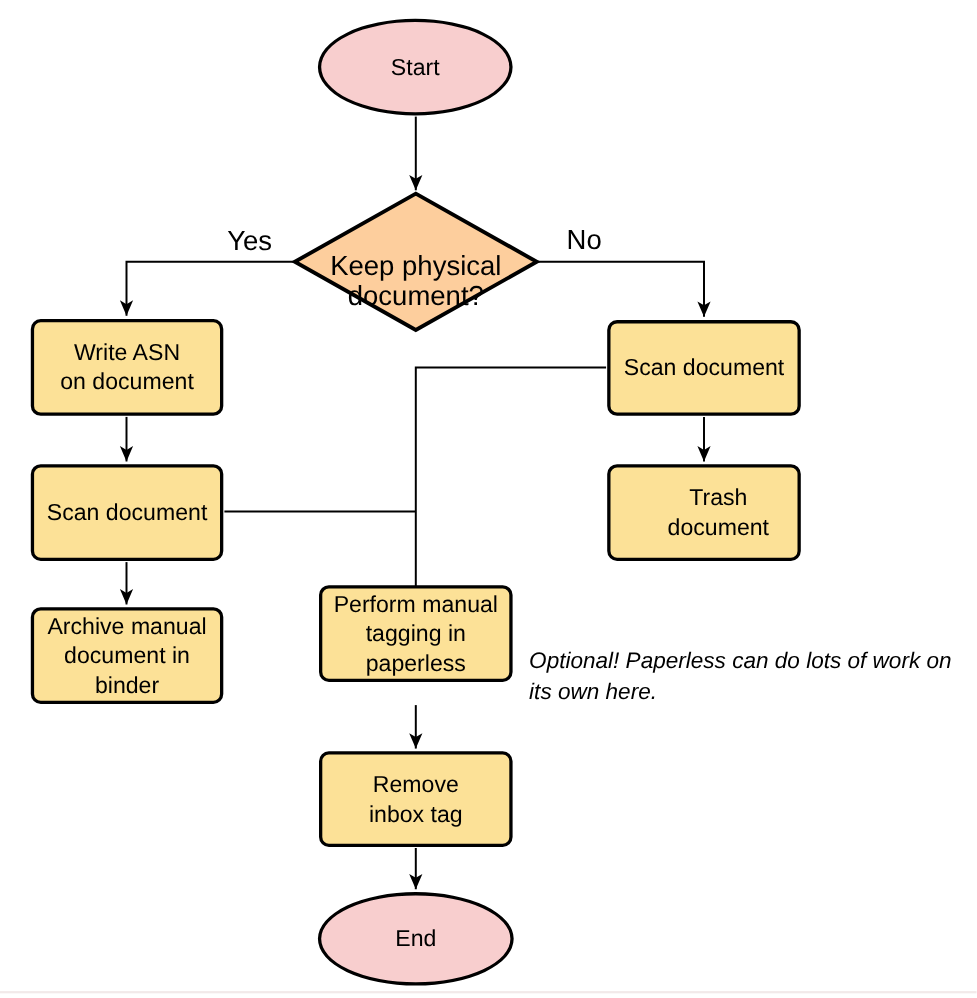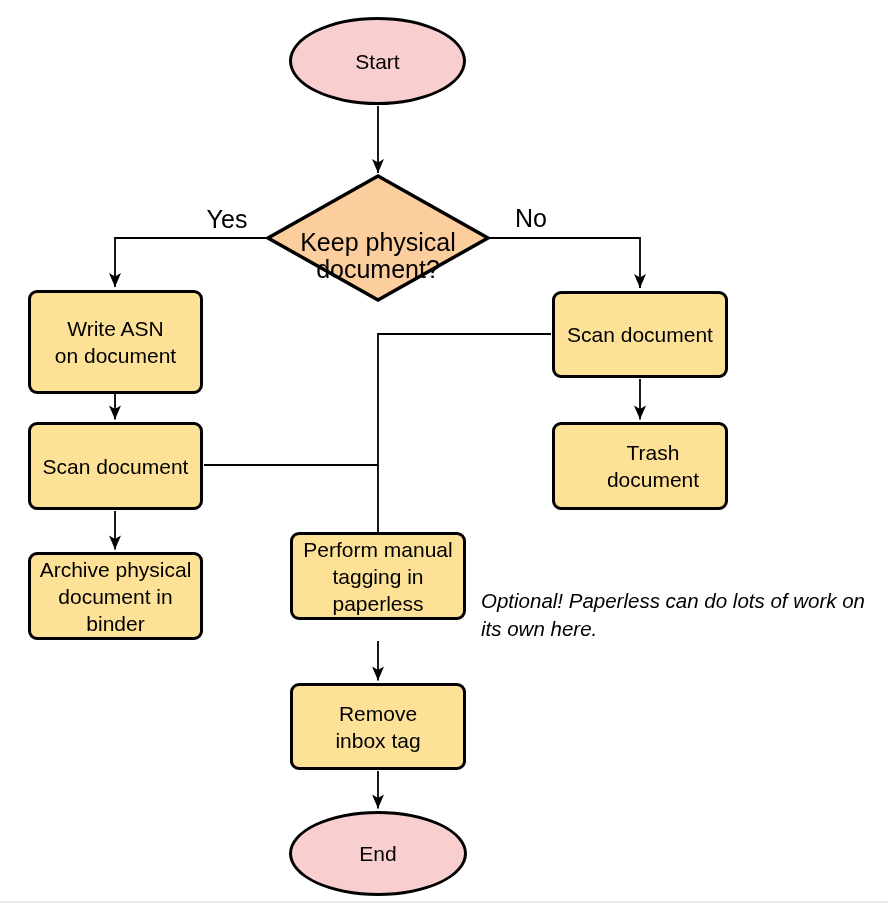--- a/index.html
+++ b/index.html
@@ -115,31 +115,31 @@
     <span class="lbl">Start</span>
   </div>
 
   <div class="floating-label" style="left:268px; top:228px; width:220px; height:56px;">Keep physical
 document?</div>
 
   <div class="floating-label" style="left:192px; top:206px; width:70px; height:27px;">Yes</div>
 
   <div class="floating-label" style="left:496px; top:205px; width:70px; height:27px;">No</div>
 
-  <div class="node" style="left:28px; top:290px; width:175px; height:104px;">
+  <div class="node" style="left:28px; top:290px; width:175px; height:88px;">
     <span class="lbl">Write ASN
 on document</span>
   </div>
 
   <div class="node" style="left:28px; top:422px; width:175px; height:88px;">
     <span class="lbl">Scan document</span>
   </div>
 
   <div class="node" style="left:28px; top:552px; width:175px; height:88px;">
-    <span class="lbl">Archive physical
+    <span class="lbl">Archive manual
 document in
 binder</span>
   </div>
 
   <div class="node" style="left:552px; top:291px; width:176px; height:87px;">
     <span class="lbl">Scan document</span>
   </div>
 
   <div class="node" style="left:552px; top:422px; width:176px; height:88px;padding-left:26px;">
     <span class="lbl">Trash document</span>

